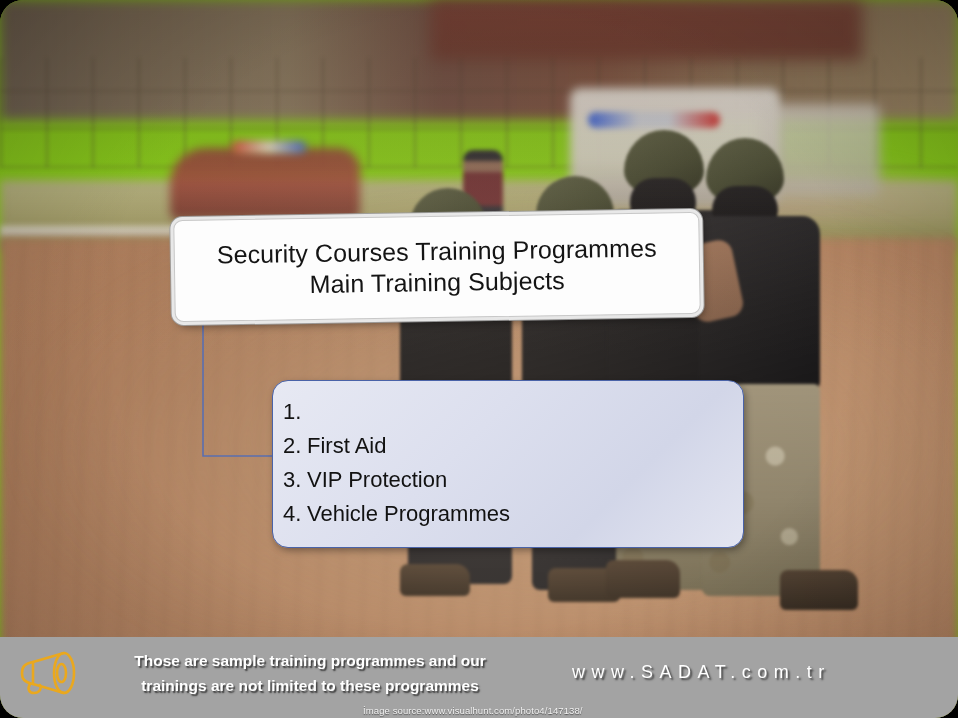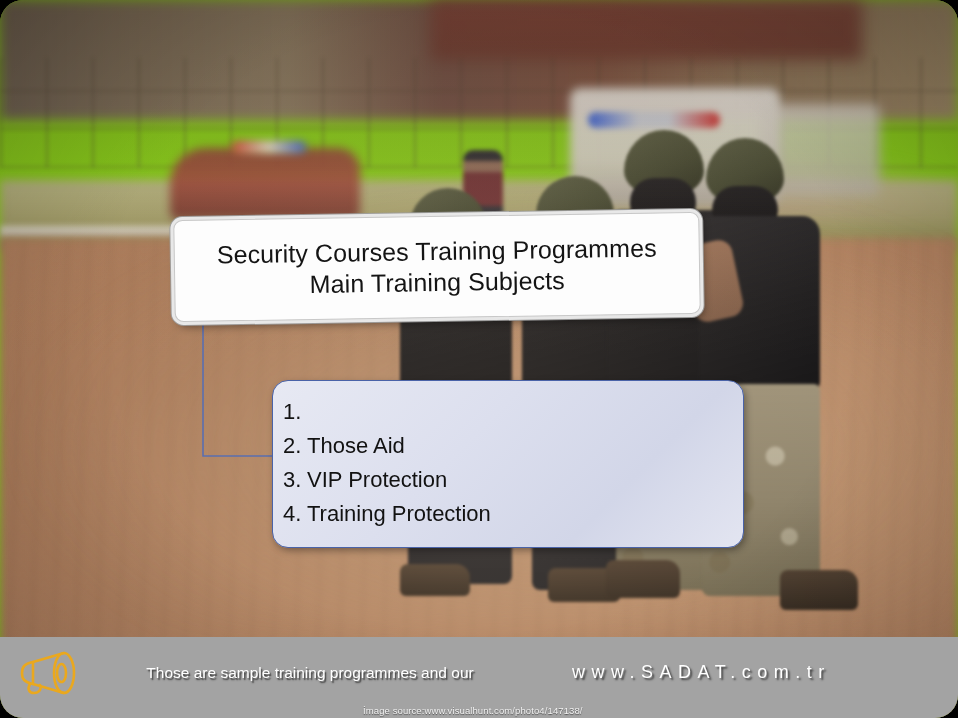--- a/index.html
+++ b/index.html
@@ -334,21 +334,21 @@
     margin-right: 8px;
     flex: 0 0 auto;
     margin-top: -8px;
   }
   #banner-note {
     flex: 0 0 auto;
     width: 440px;
     text-align: center;
     color: #ffffff;
     font-size: 15.5px;
-    font-weight: normal;
+    font-weight: bold;
     line-height: 1.55;
     text-shadow: 1.5px 1.5px 1.5px rgba(40,40,40,.85);
     margin-top: -8px;
   }
   #banner-note .nl { display: block; }
   #site-url {
     flex: 0 0 auto;
     margin-left: 42px;
     color: #ffffff;
     font-size: 18px;
@@ -436,47 +436,48 @@
     <div class="line">Main Training Subjects</div>
   </div>
 
   <div id="list-box">
     <ol>
       <li>
         <span class="num">1.</span>
       </li>
       <li>
         <span class="num">2.</span>
-        <span class="txt">Those Aid</span>
+        <span class="txt">First Aid</span>
       </li>
       <li>
         <span class="num">3.</span>
         <span class="txt">VIP Protection</span>
       </li>
       <li>
         <span class="num">4.</span>
-        <span class="txt">Training Protection</span>
+        <span class="txt">Vehicle Programmes</span>
       </li>
     </ol>
   </div>
 
   <div id="banner">
 
     <svg id="megaphone-icon" width="66" height="52" viewBox="0 0 66 52">
       <g fill="none" stroke="#eaa81e" stroke-width="2.6" stroke-linejoin="round" stroke-linecap="round">
         <ellipse cx="48" cy="25" rx="10" ry="20"></ellipse>
         <path d="M48 5 L17 14 L17 36 L48 45"></path>
         <path d="M17 14 C 8 16 6 19 6 25 C 6 31 8 34 17 36"></path>
         <ellipse cx="45.5" cy="25" rx="4.5" ry="9"></ellipse>
         <path d="M14 36 C 11 41 13 45 18 45 C 23 45 26 41 24 37"></path>
       </g>
     </svg>
 
     <div id="banner-note">
       <span class="nl">Those are sample training  programmes  and our</span>
+      <span class="nl">trainings  are not limited to these programmes</span>
     </div>
 
     <div id="site-url">www.SADAT.com.tr</div>
 
     <div id="image-credit">İmage source:www.visualhunt.com/photo4/147138/</div>
   </div>
 
 </div>
 
 </body></html>

